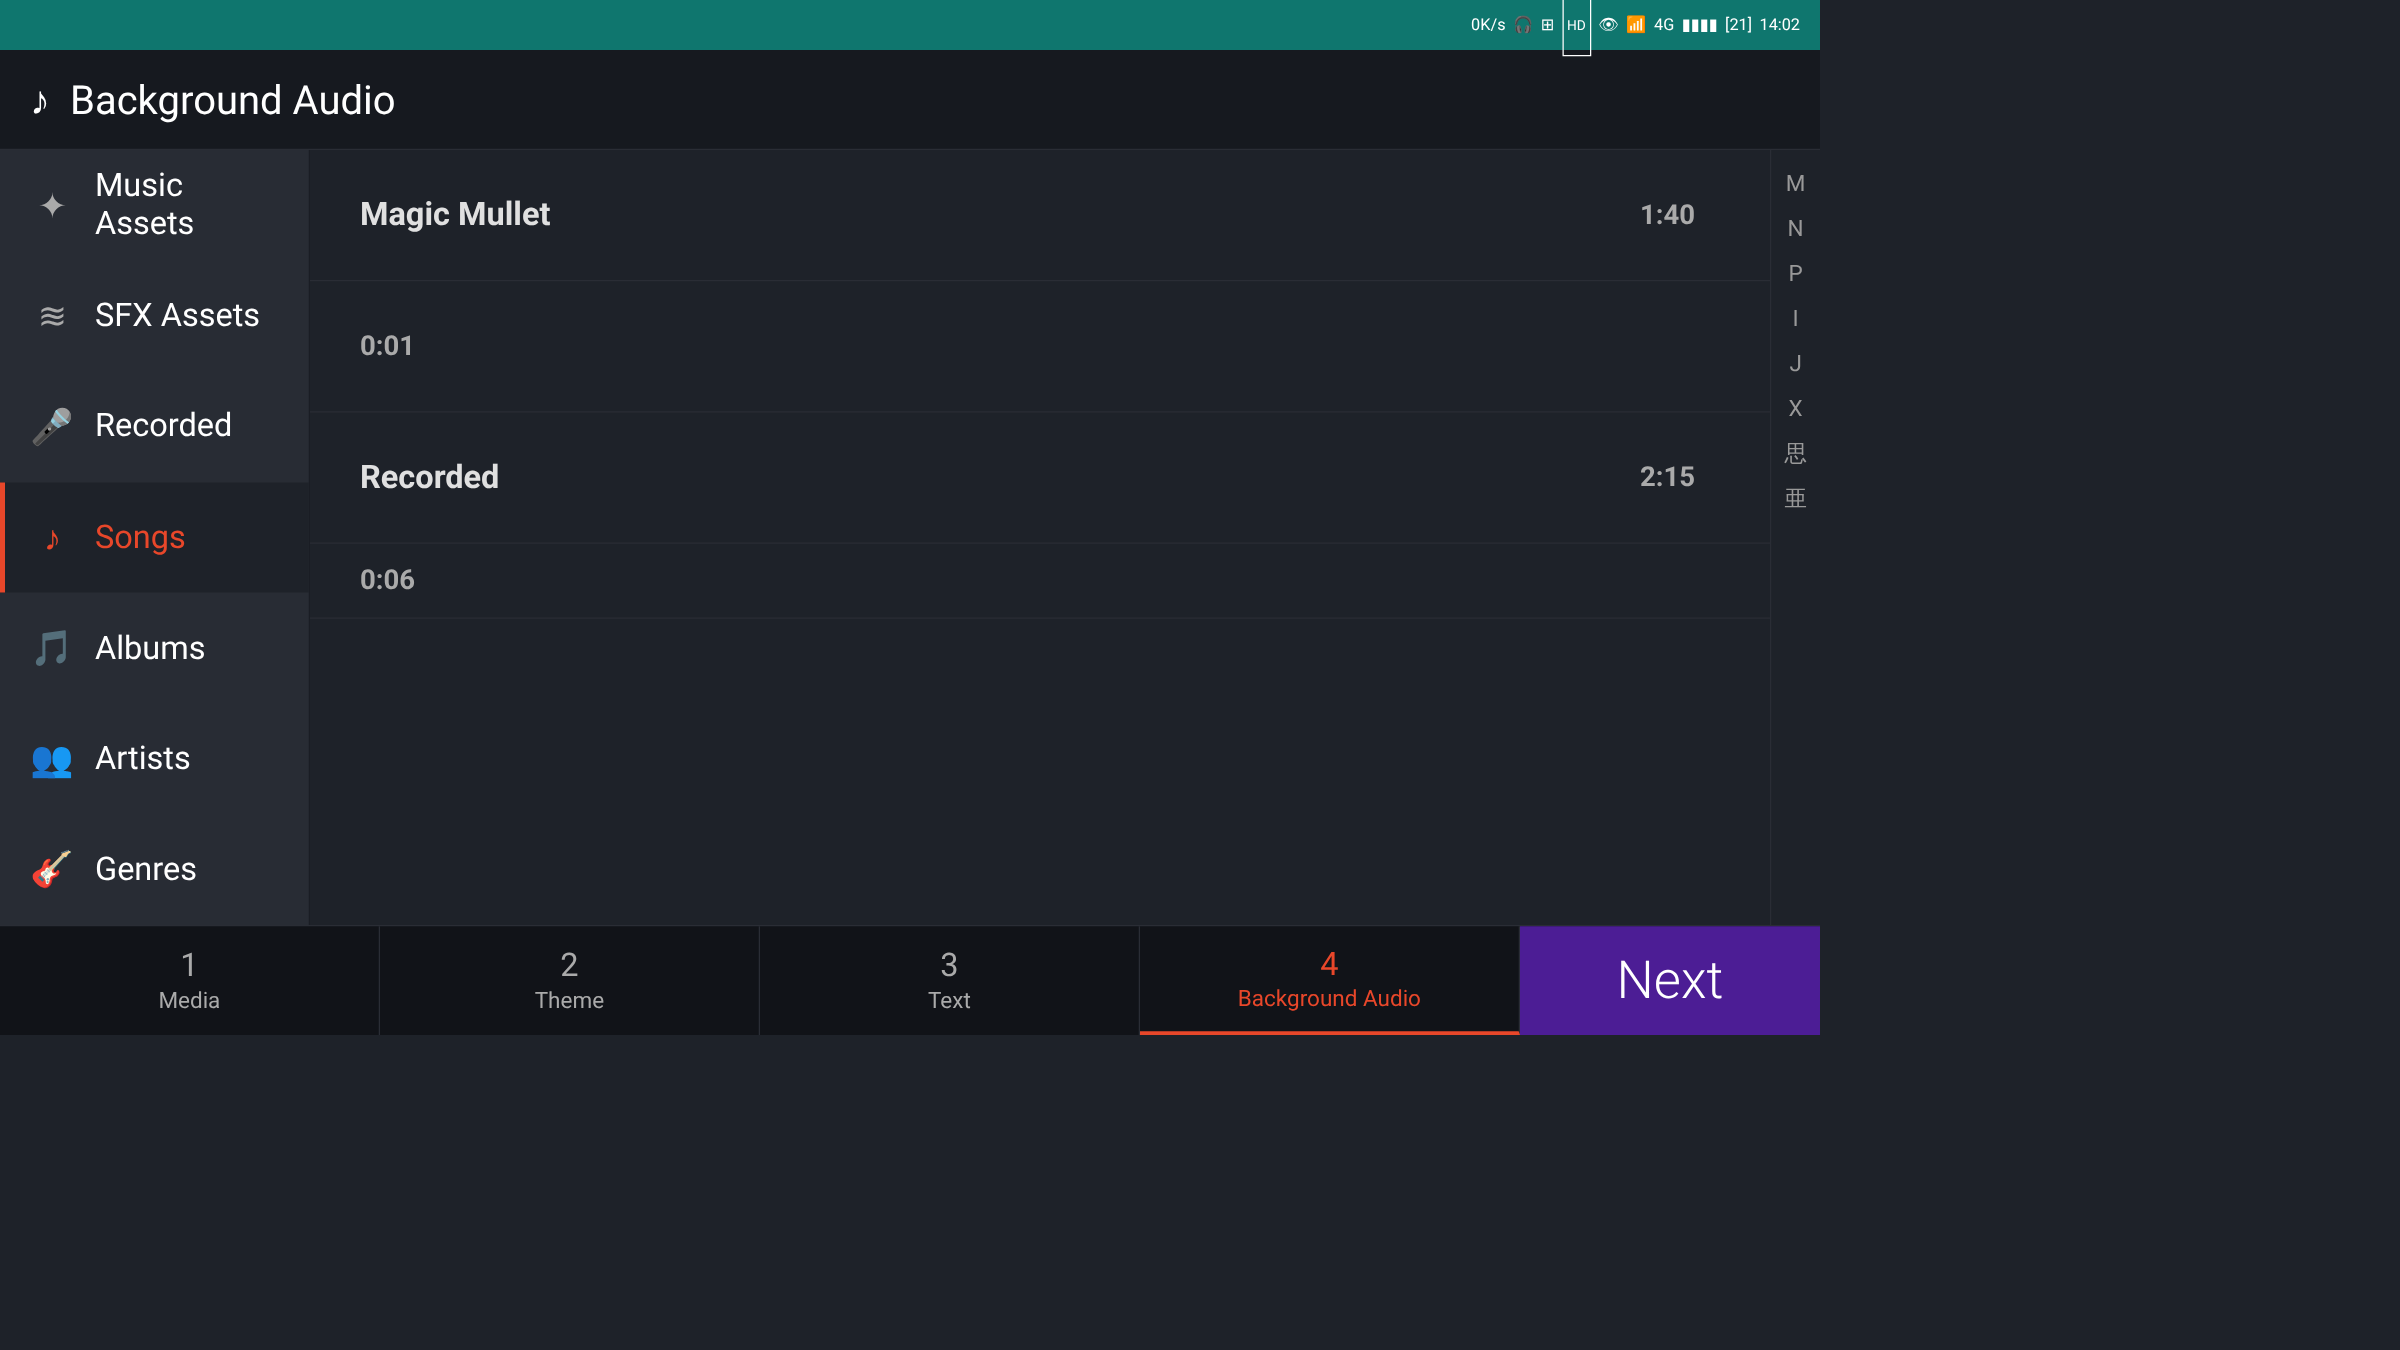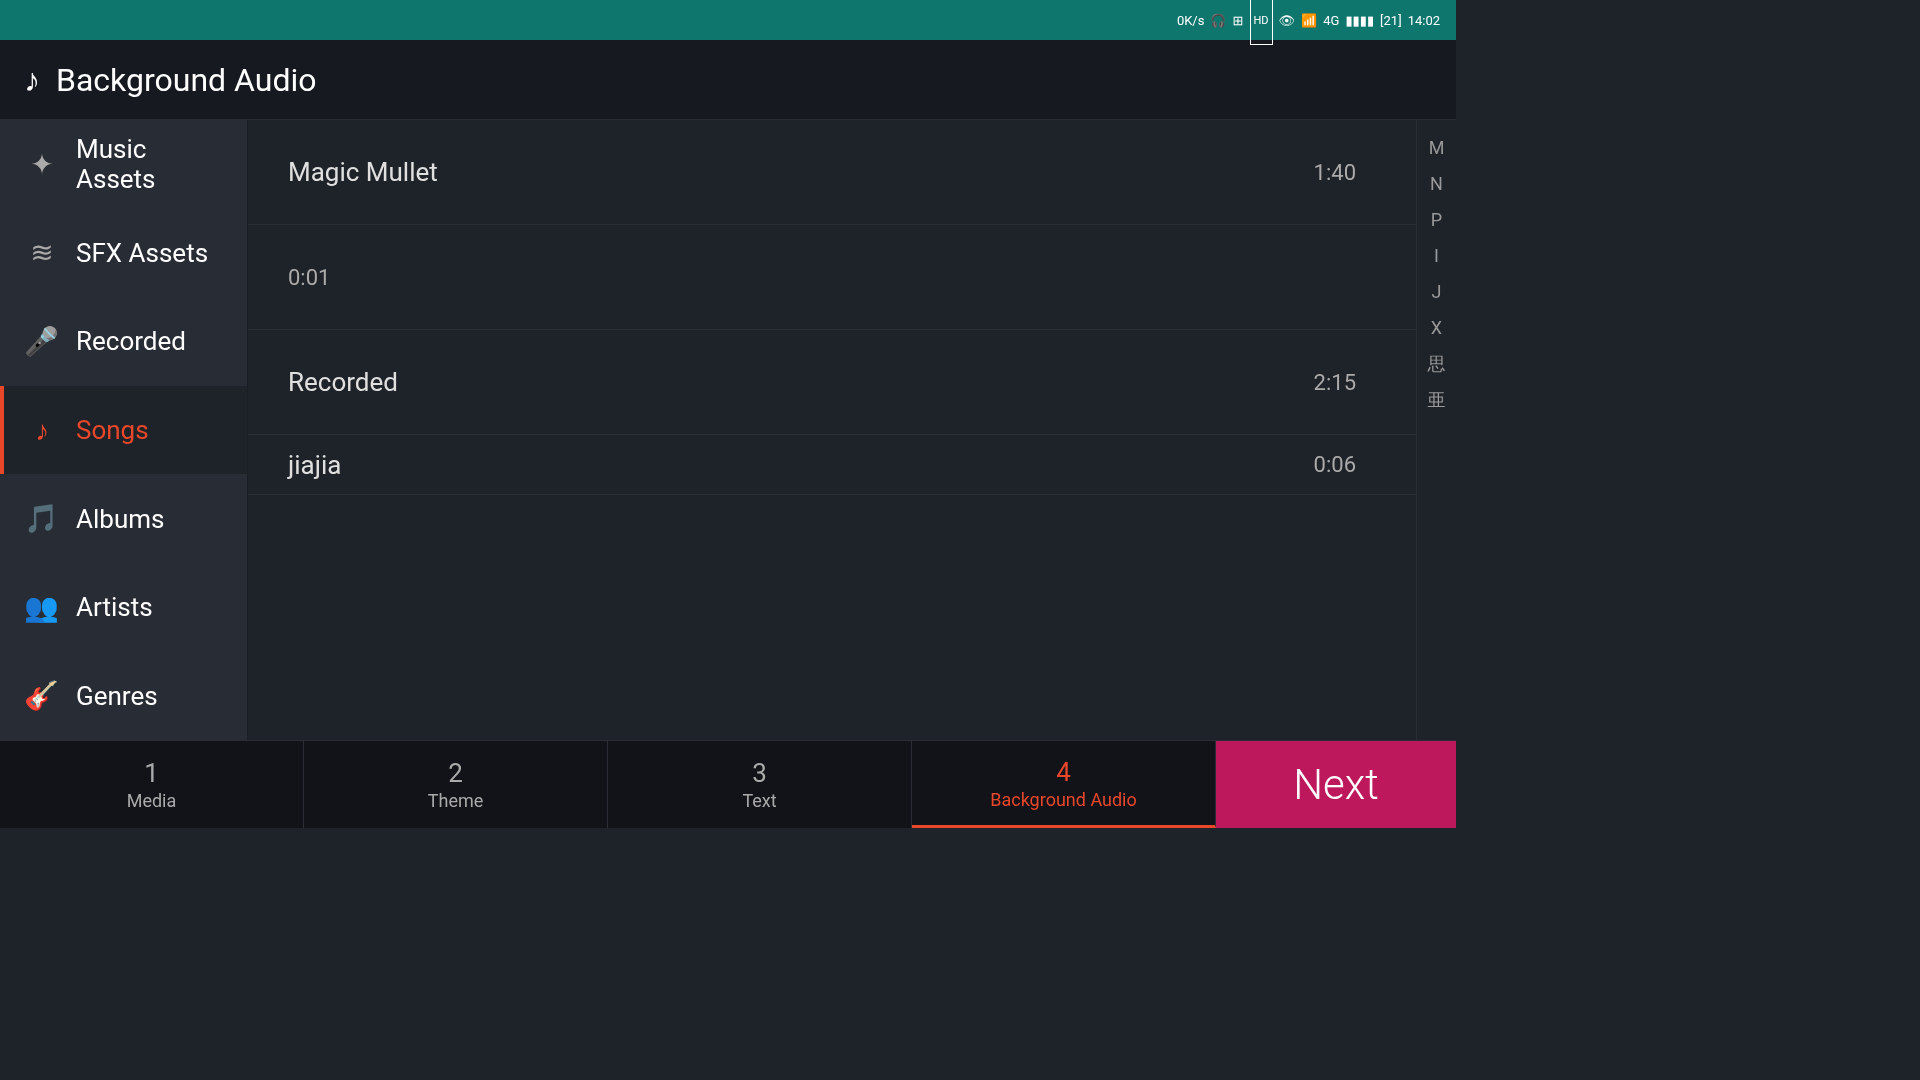--- a/index.html
+++ b/index.html
@@ -111,20 +111,21 @@
       flex: 1;
       background: #1e2229;
       overflow: hidden;
       position: relative;
     }
 
     
     .song-list {
       height: 100%;
       overflow-y: auto;
+      font-weight: bold;
     }
 
     .song-item {
       display: flex;
       align-items: center;
       padding: 0 40px;
       height: 105px;
       border-bottom: 1px solid #2a2d35;
       cursor: pointer;
       position: relative;
@@ -176,21 +177,21 @@
     .nav-tab.active-tab .tab-num,
     .nav-tab.active-tab .tab-label {
       color: #e8472a;
     }
 
     .nav-tab-next {
       width: 240px;
       display: flex;
       align-items: center;
       justify-content: center;
-      background: #be185d;
+      background: #4c1d95;
       cursor: pointer;
     }
 
     .nav-tab-next .next-label {
       font-size: 42px;
       color: #fff;
       font-weight: 300;
     }
 
     
@@ -299,21 +300,20 @@
           </div>
 
 
           <div class="song-item">
             <span class="song-name">Recorded</span>
             <span class="song-duration">2:15</span>
           </div>
 
 
           <div class="song-item" style="height:60px;">
-            <span class="song-name">jiajia</span>
             <span class="song-duration">0:06</span>
           </div>
 
         </div>
       </div>
 
       <div class="right-alpha">
         <span>M</span>
         <span>N</span>
         <span>P</span>

